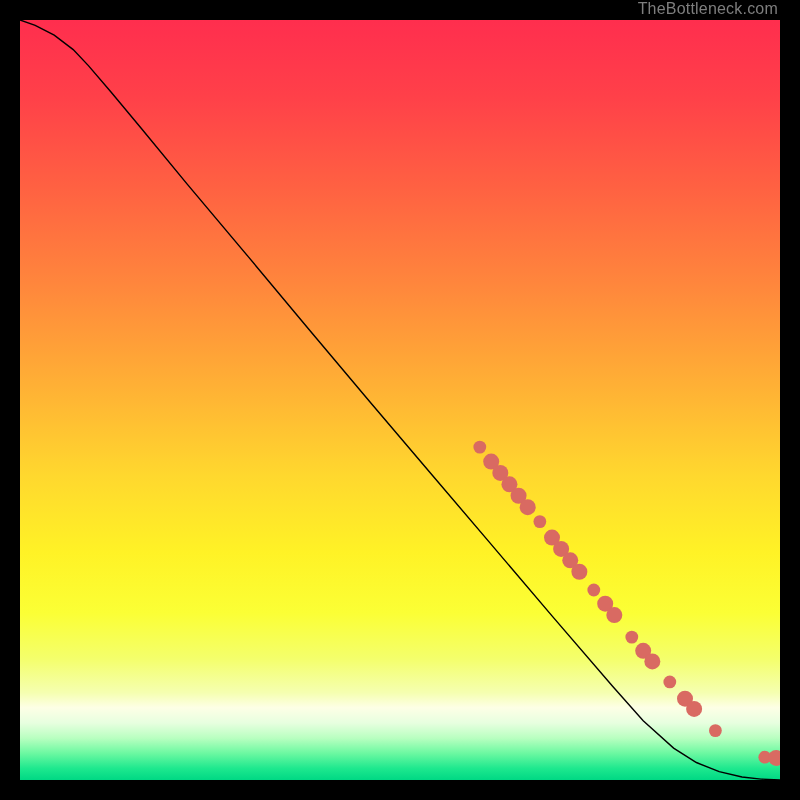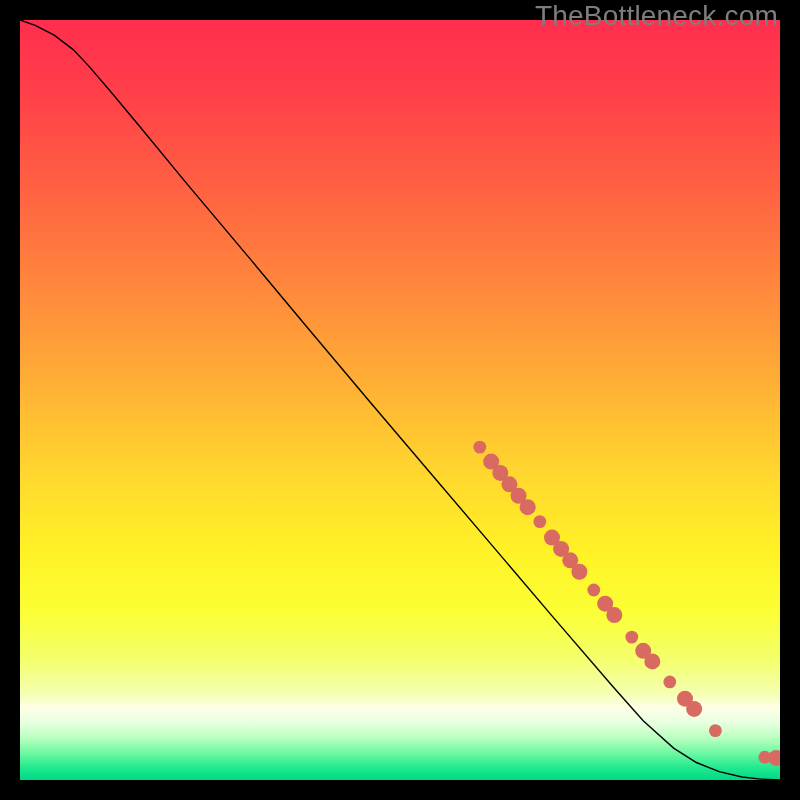--- a/index.html
+++ b/index.html
@@ -30,21 +30,21 @@
     top: 0;
     width: 760px;
     height: 760px;
   }
   .credit {
     position: absolute;
     top: 0px;
     right: 22px;
     color: #7e7e7e;
     font-family: Arial, Helvetica, sans-serif;
-    font-size: 28px;
+    font-size: 16px;
     letter-spacing: 0.2px;
   }
 </style>
 </head>
 <body>
 
 <div class="stage">
   <div class="plot" id="plot" style="background: linear-gradient(rgb(255, 46, 78) 0%, rgb(255, 64, 73) 10%, rgb(255, 97, 66) 22%, rgb(255, 135, 60) 35%, rgb(255, 176, 53) 48%, rgb(255, 216, 46) 60%, rgb(255, 242, 38) 70%, rgb(251, 255, 53) 78%, rgb(244, 255, 107) 84%, rgb(245, 255, 176) 88.5%, rgb(253, 255, 230) 90.5%, rgb(231, 255, 223) 92.5%, rgb(184, 255, 192) 94.5%, rgb(107, 248, 161) 96.5%, rgb(29, 232, 142) 98.5%, rgb(0, 216, 132) 100%);">
     <svg class="overlay" id="overlay" viewBox="0 0 760 760" preserveAspectRatio="none">
       <path id="curve-path" fill="none" stroke-width="1.4" d="M0.00 0.00 L15.20 5.32 L34.20 15.20 L53.20 29.64 L68.40 45.60 L91.20 72.20 L121.60 108.68 L167.20 164.16 L228.00 236.36 L288.80 309.32 L349.60 381.52 L410.40 452.96 L471.20 524.40 L532.00 595.84 L592.80 666.52 L623.20 700.72 L653.60 728.08 L676.40 742.52 L699.20 751.64 L722.00 756.96 L741.00 759.09 L760.00 760.00" stroke="#000000"></path>

